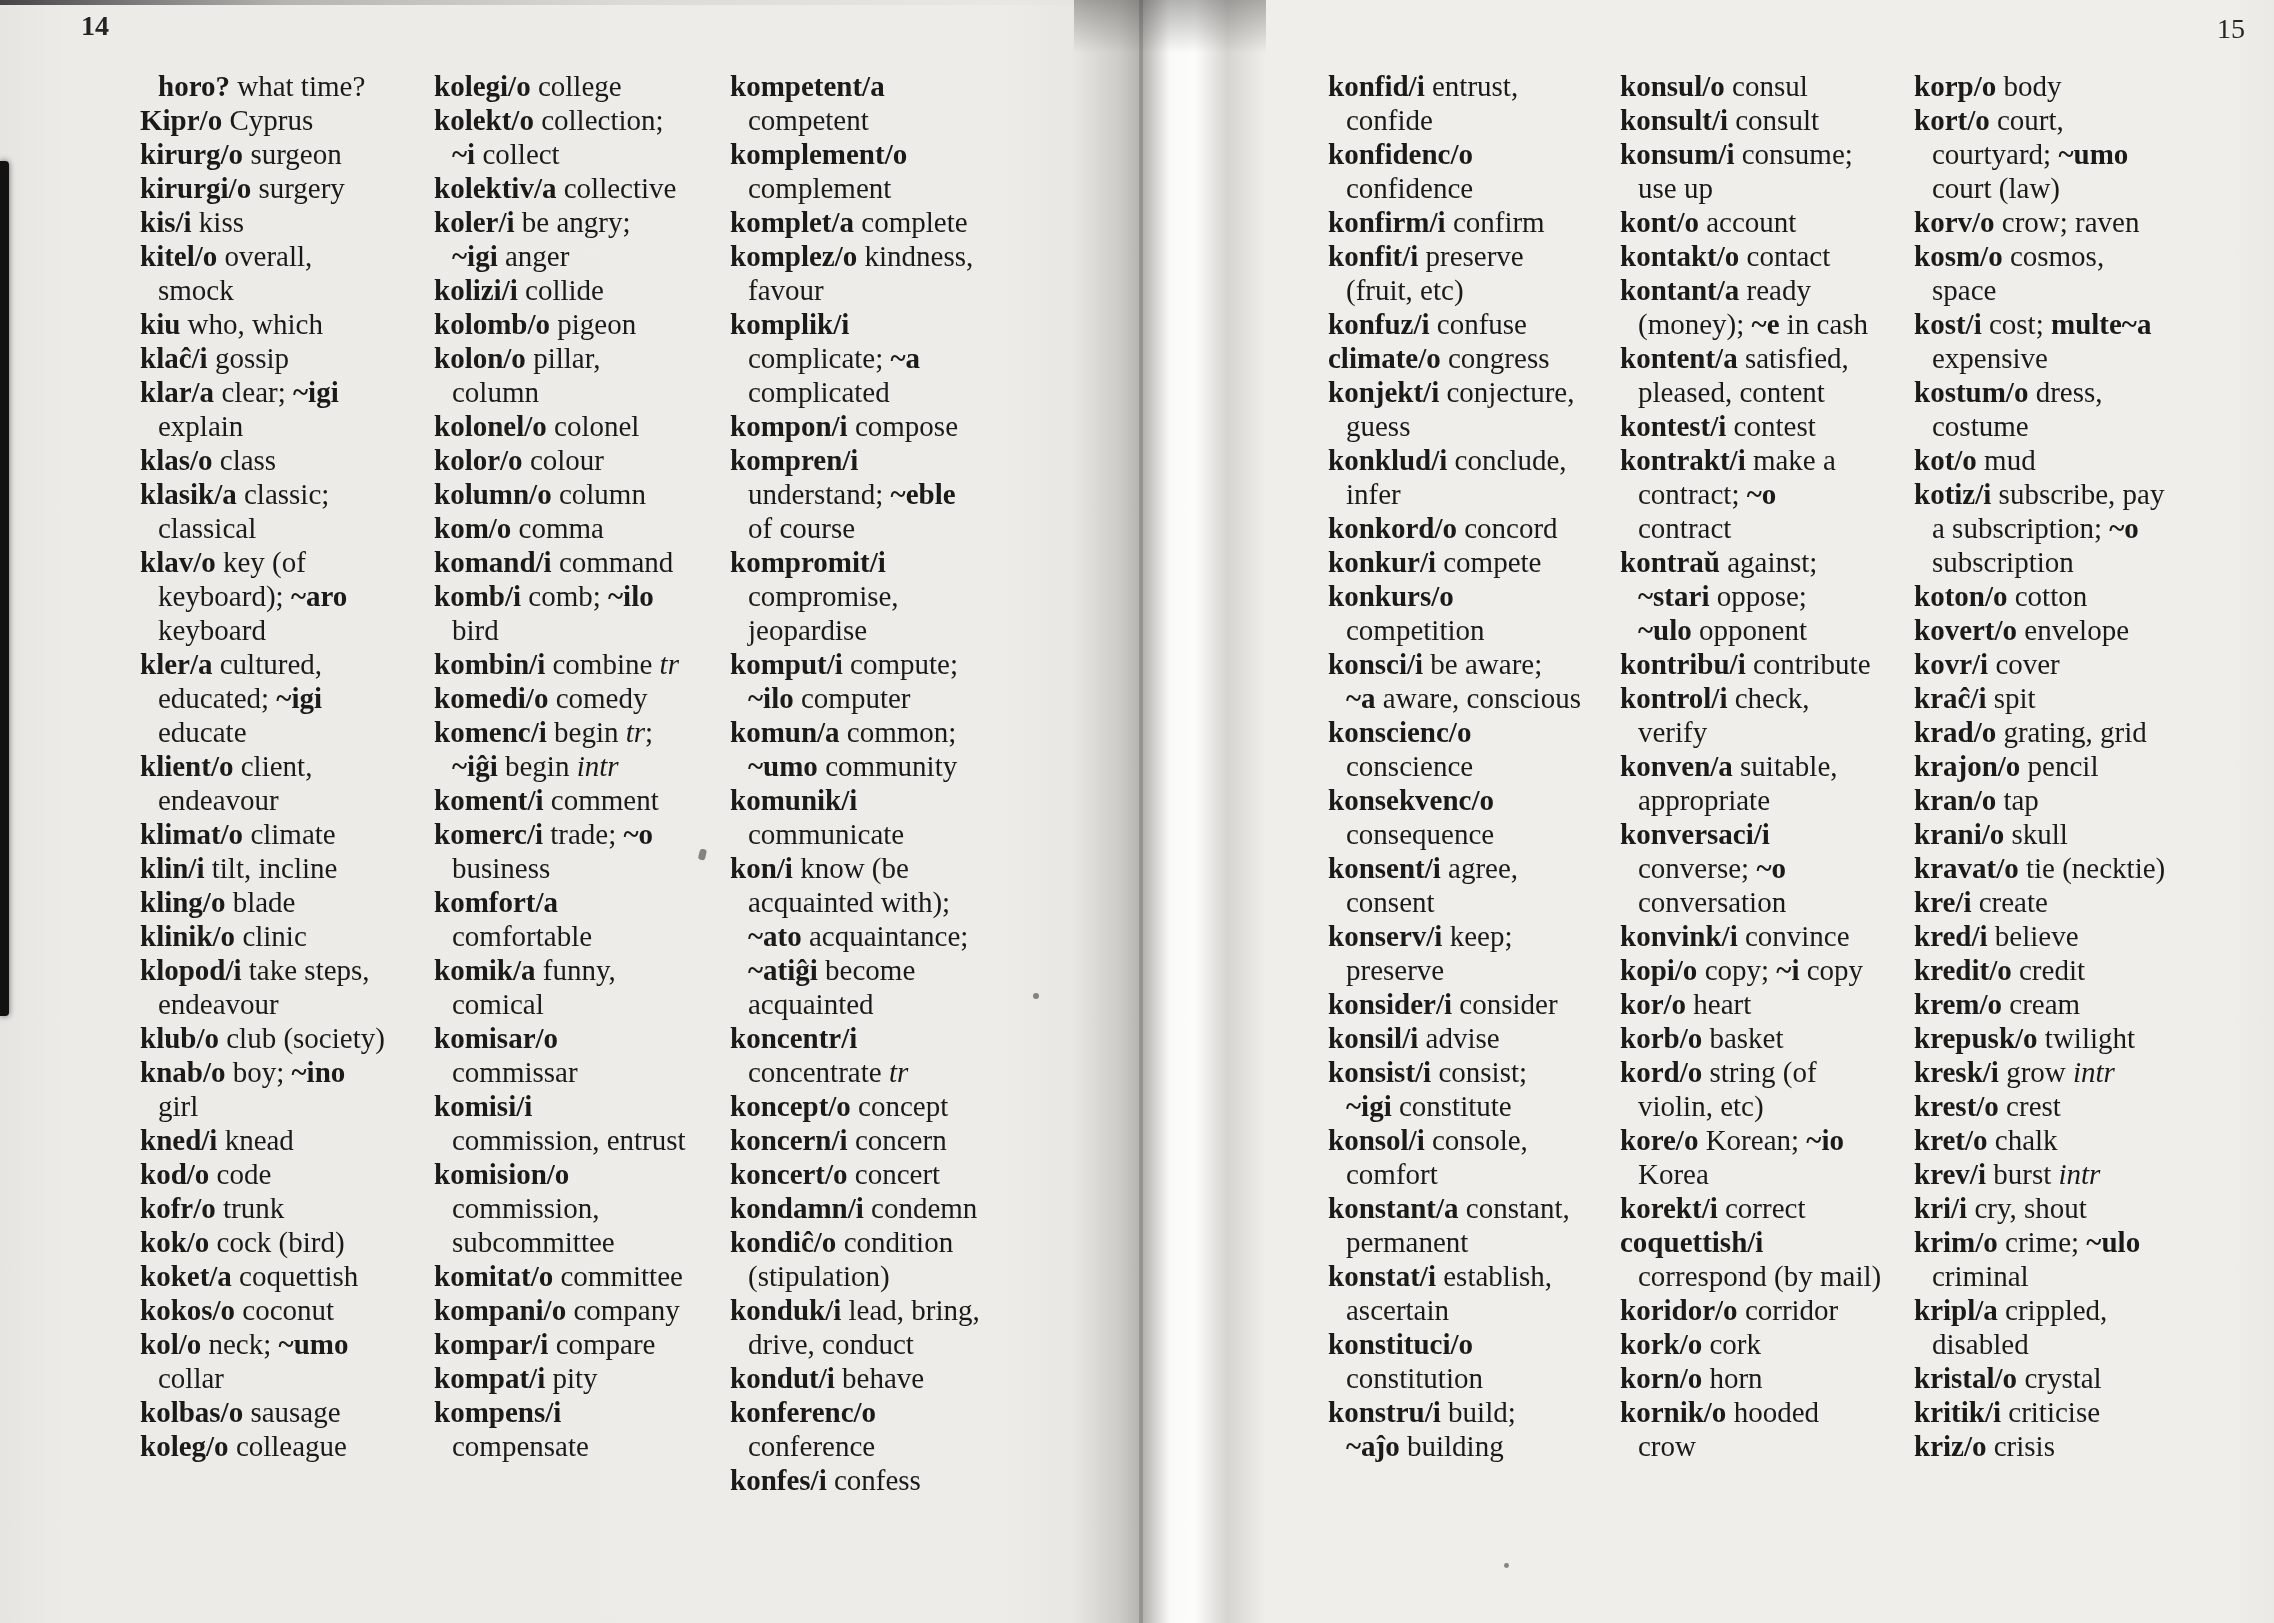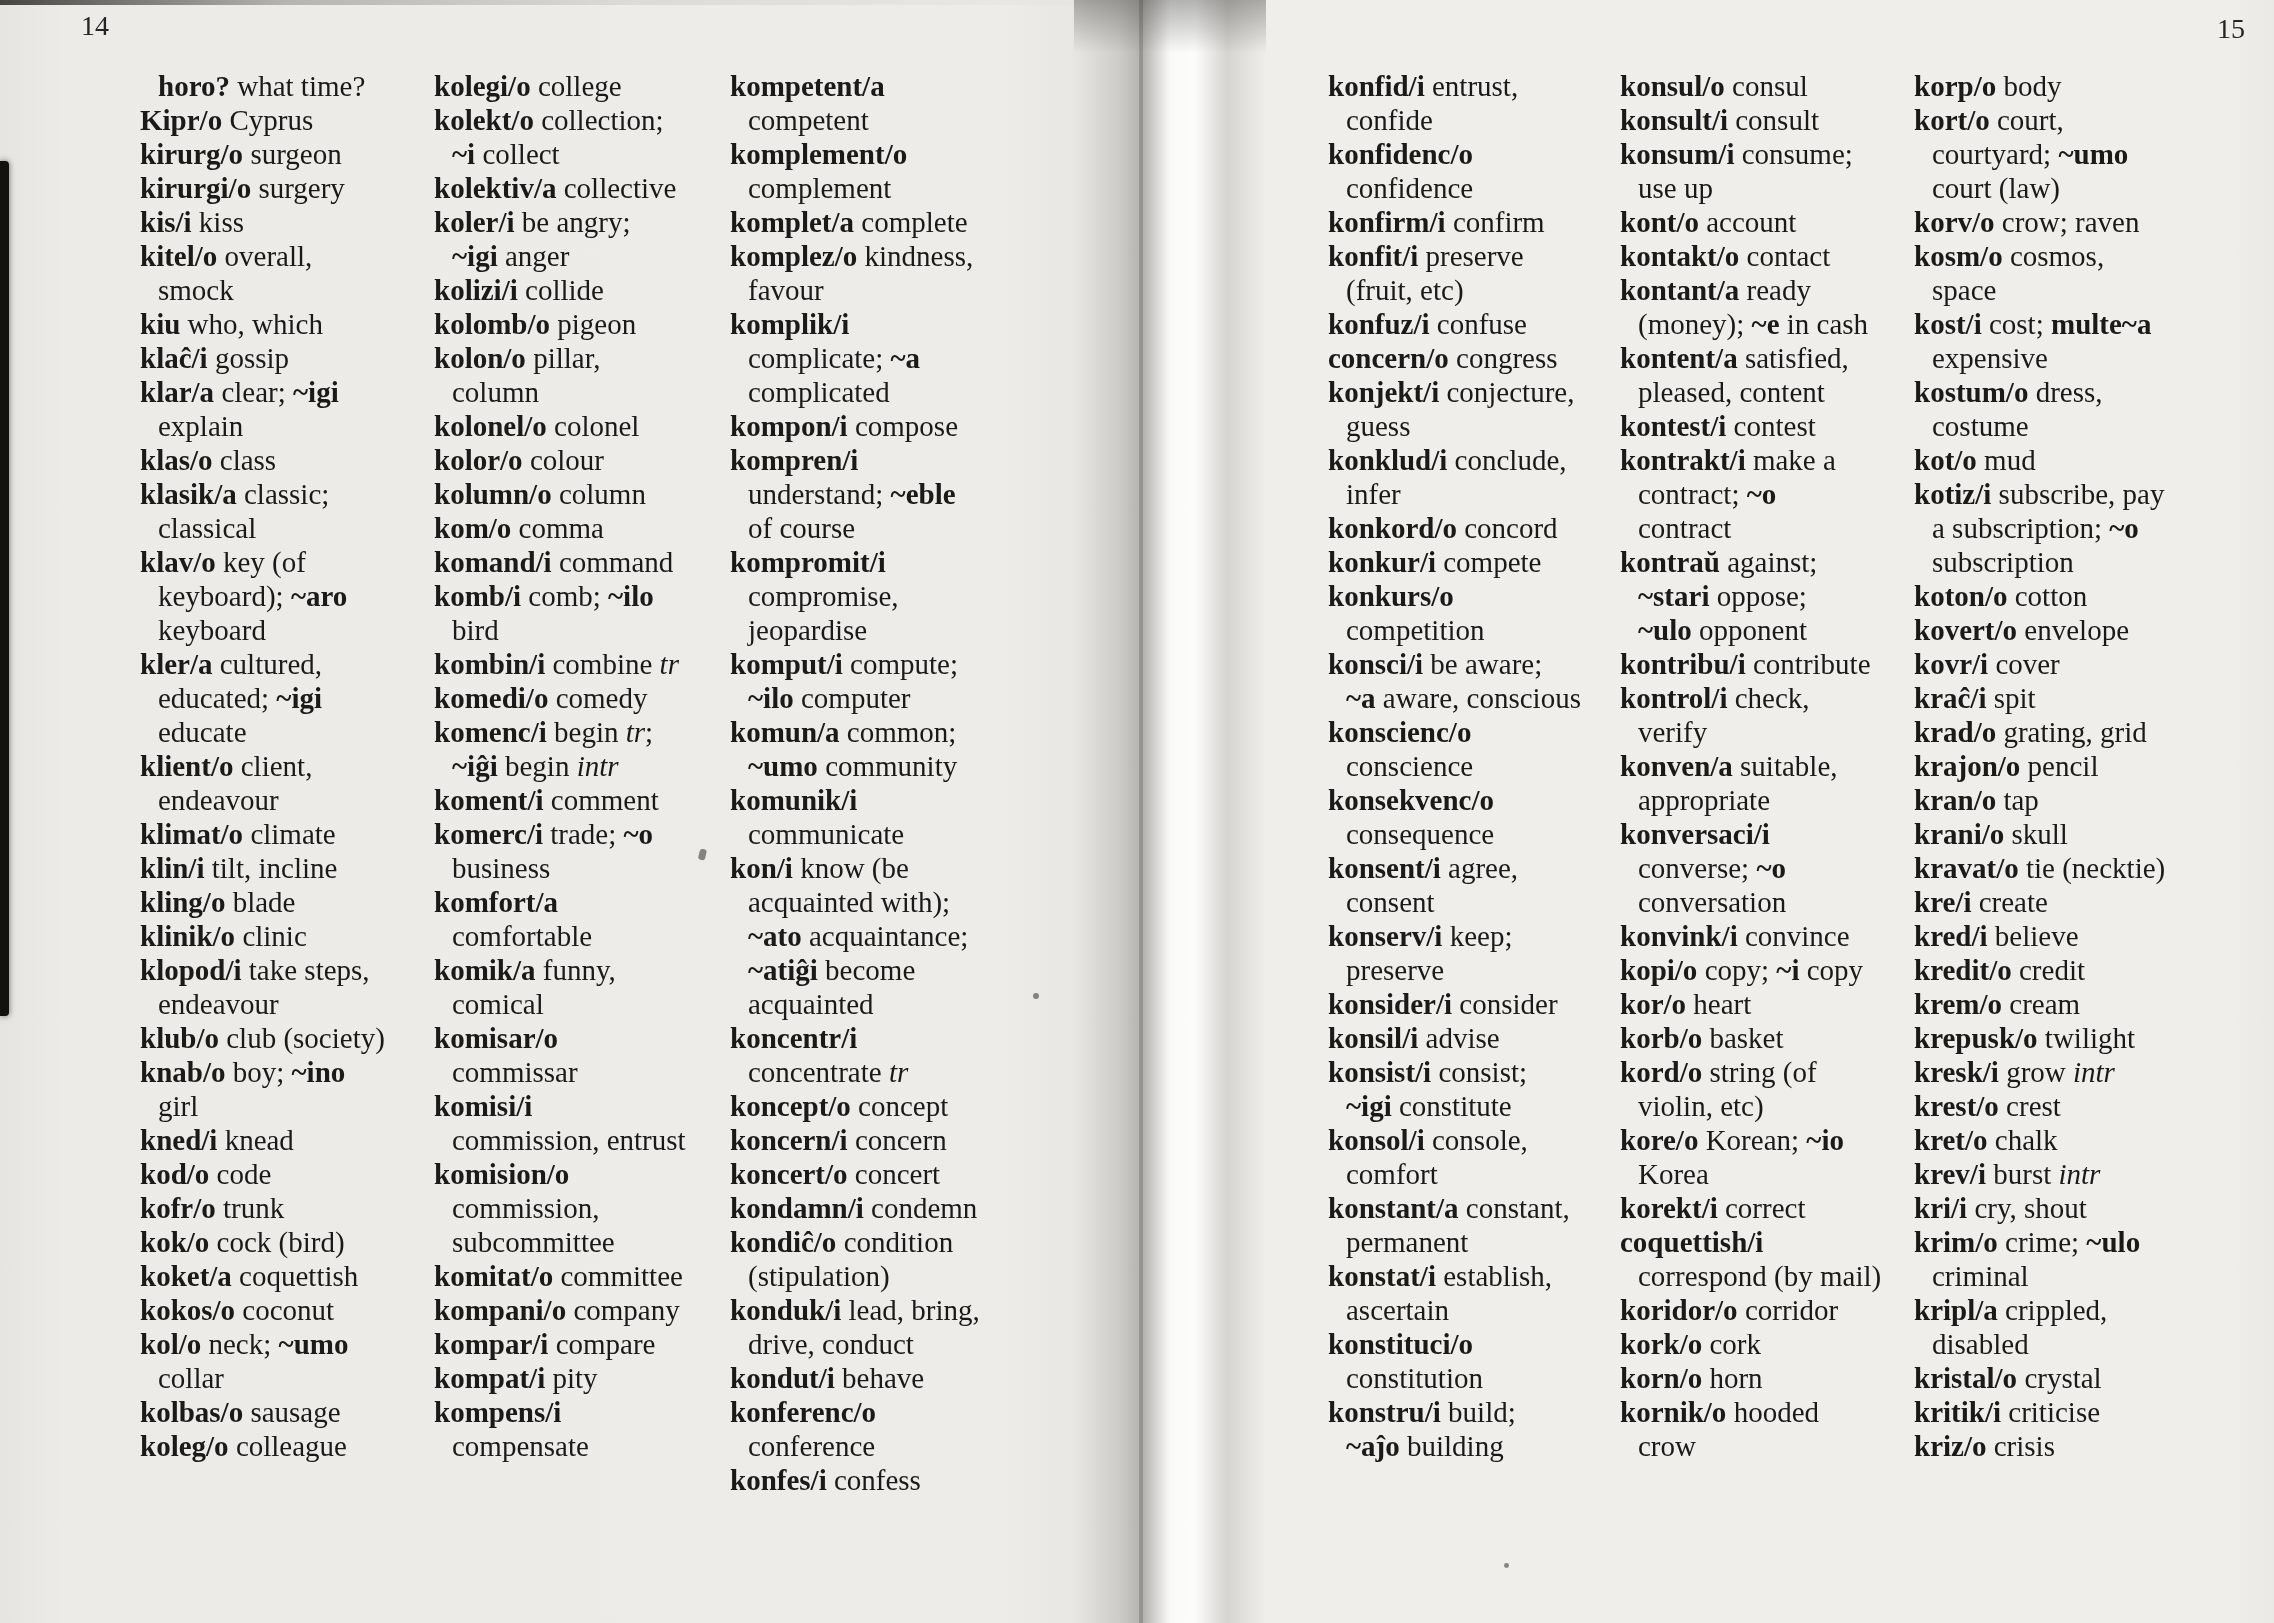--- a/index.html
+++ b/index.html
@@ -53,21 +53,21 @@
   .speck { position: absolute; background: rgba(45,45,42,0.55); border-radius: 50%; }
   .speck1 { left: 699px; top: 849px; width: 6.7px; height: 10.6px; transform: rotate(14deg); border-radius: 2.9px; }
   .speck2 { left: 1033px; top: 993px; width: 5.8px; height: 5.8px; }
   .speck3 { left: 1504px; top: 1563px; width: 4.8px; height: 4.8px; }
 
   .page-number {
     position: absolute;
     font-size: 28px;
     color: #242422;
   }
-  .page-number.left { left: 81px; top: 9.6px; }
+  .page-number.left { left: 81px; top: 9.6px; font-weight: bold; }
   .page-number.right { left: 2217px; top: 13.4px; text-align: center; }
 
   .col {
     position: absolute;
     top: 69px;
     width: 288px;
     font-size: 29px;
   }
   .p14c0 { left: 140px; }
   .p14c1 { left: 434px; }
@@ -407,21 +407,21 @@
       <div class="line first"><b>konfirm/i</b> confirm</div>
     </div>
     <div class="entry">
       <div class="line first"><b>konfit/i</b> preserve</div>
       <div class="line cont">(fruit, etc)</div>
     </div>
     <div class="entry">
       <div class="line first"><b>konfuz/i</b> confuse</div>
     </div>
     <div class="entry">
-      <div class="line first"><b>concern/o</b> congress</div>
+      <div class="line first"><b>climate/o</b> congress</div>
     </div>
     <div class="entry">
       <div class="line first"><b>konjekt/i</b> conjecture,</div>
       <div class="line cont">guess</div>
     </div>
     <div class="entry">
       <div class="line first"><b>konklud/i</b> conclude,</div>
       <div class="line cont">infer</div>
     </div>
     <div class="entry">

